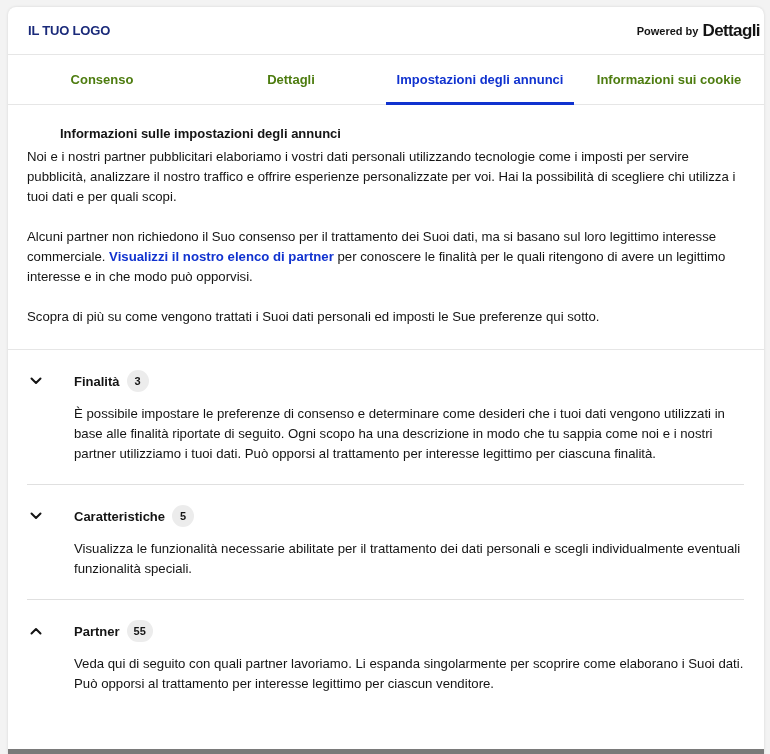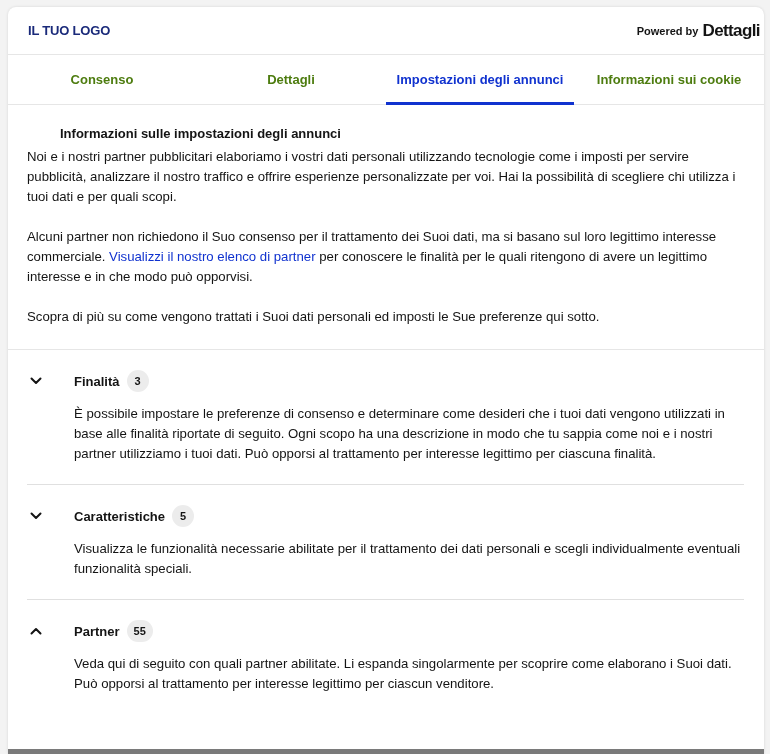--- a/index.html
+++ b/index.html
@@ -29,21 +29,21 @@
       content: ""; position: absolute; left: 0; right: 0; bottom: -1px; height: 3px; background: #1032cf;
     }
     .tab:nth-child(1) { flex: 0 0 188px; }
     .tab:nth-child(2) { flex: 0 0 190px; }
     .tab:nth-child(3) { flex: 0 0 188px; }
     .tab:nth-child(4) { flex: 1; }
     .intro { padding: 21px 20px 22px 19px; border-bottom: 1px solid #e6e6e6; }
     .intro h2 { font-size: 13px; font-weight: 700; margin-bottom: 6px; color: #141414; padding-left: 33px; }
     .intro p { font-size: 13.2px; line-height: 20px; color: #141414; margin-bottom: 20px; }
     .intro p:last-child { margin-bottom: 0; margin-top: 15px; }
-    .intro a { color: #1032cf; font-weight: 400; text-decoration: none; }
+    .intro a { color: #1032cf; font-weight: 700; text-decoration: none; }
     .section { margin: 0 20px 0 19px; padding: 20px 0 20px 0; border-bottom: 1px solid #e0e0e0; }
     .section:last-child { border-bottom: none; }
     .section-head { display: flex; align-items: center; height: 22px; cursor: pointer; }
     .chevron { width: 47px; display: flex; align-items: center; padding-left: 3px; }
     .chevron svg { width: 12px; height: 8px; }
     .section-title { font-size: 13px; font-weight: 700; color: #141414; }
     .badge {
       margin-left: 7px; background: #ececec; border-radius: 11px; height: 22px; min-width: 22px;
       padding: 0 7px; display: inline-flex; align-items: center; justify-content: center;
       font-size: 11px; font-weight: 700; color: #141414;
@@ -108,18 +108,18 @@
     <div class="section">
       <div class="section-head">
         <span class="chevron">
           <svg viewBox="0 0 12 8">
               <path d="M1.5 6.5 L6 2 L10.5 6.5" fill="none" stroke="#141414" stroke-width="2" stroke-linecap="round" stroke-linejoin="round"></path>
             </svg>
         </span>
         <span class="section-title">Partner</span>
         <span class="badge">55</span>
       </div>
-      <div class="section-body">Veda qui di seguito con quali partner abilitate. Li espanda singolarmente per scoprire come elaborano i Suoi dati. Può opporsi al trattamento per interesse legittimo per ciascun venditore.</div>
+      <div class="section-body">Veda qui di seguito con quali partner lavoriamo. Li espanda singolarmente per scoprire come elaborano i Suoi dati. Può opporsi al trattamento per interesse legittimo per ciascun venditore.</div>
     </div>
   </div>
 
   <div class="bottom-bar"></div>
 </div>
 
 </body></html>

